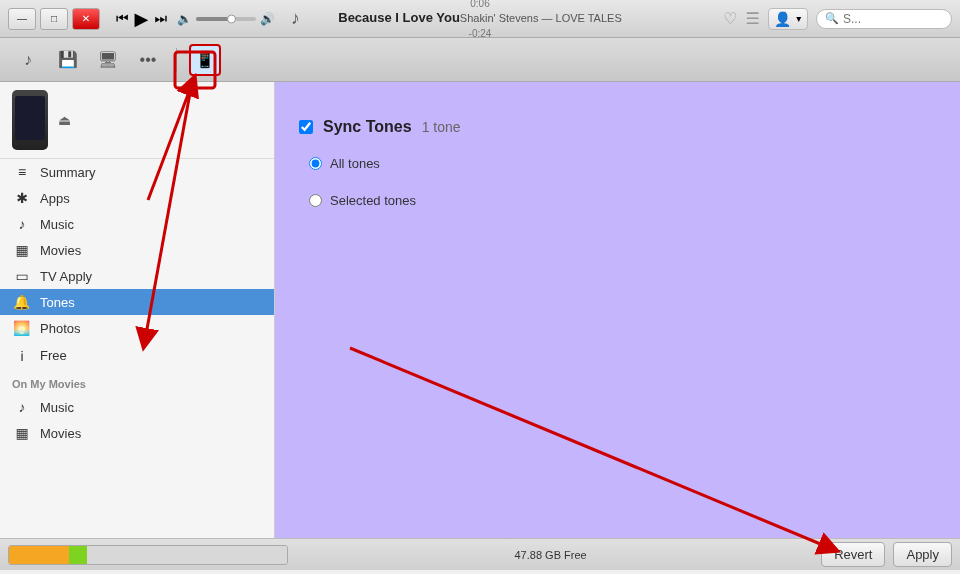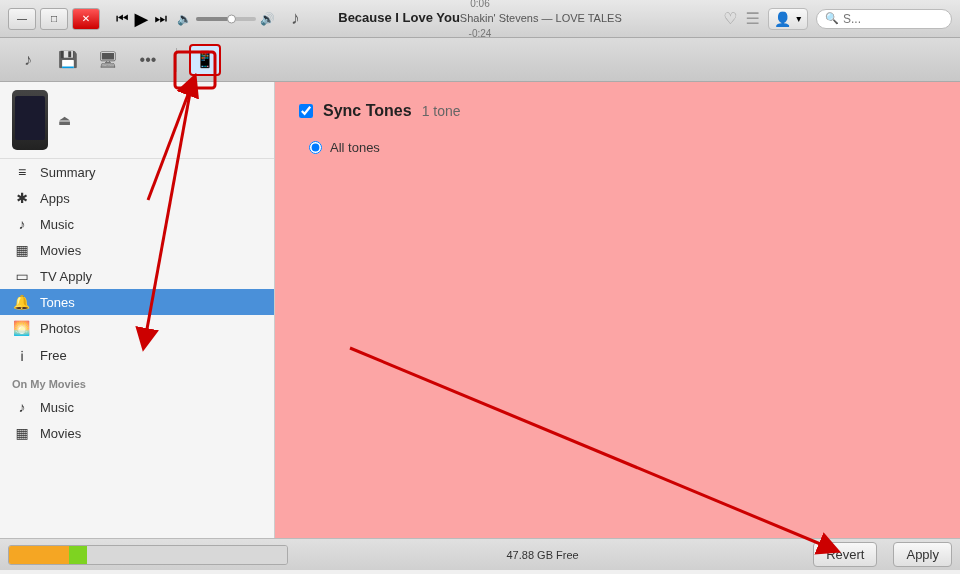--- a/index.html
+++ b/index.html
@@ -122,22 +122,22 @@
     .sidebar-item.active {
       background: #4a90d9;
       color: white;
     }
     .sidebar-item-icon { font-size: 14px; width: 20px; text-align: center; }
     .sidebar-item-label { font-size: 13px; }
 
     
     .content {
       flex: 1;
-      background: #fca5a5;
-      padding: 20px 24px;
+      background: #c4b5fd;
+      padding: 36px 24px;
       overflow-y: auto;
     }
     .sync-header {
       display: flex; align-items: center; gap: 10px; margin-bottom: 20px;
     }
     .sync-checkbox {
       width: 14px; height: 14px; accent-color: #007aff;
     }
     .sync-title { font-size: 16px; font-weight: 600; color: #222; }
     .sync-count { font-size: 14px; color: #666; }
@@ -163,21 +163,21 @@
     }
     .storage-segment {
       height: 100%;
     }
     .storage-label-text {
       font-size: 11px; color: #333; margin: 0 8px; flex: 1; text-align: center;
     }
     .status-btn {
       padding: 4px 12px; background: linear-gradient(to bottom, #f8f8f8, #e0e0e0);
       border: 1px solid #aaa; border-radius: 4px; cursor: pointer;
-      font-size: 13px; color: #333; margin-left: 16px;
+      font-size: 13px; color: #333; margin-left: 8px;
     }
 
     
     .arrows-overlay {
       position: fixed;
       top: 0; left: 0;
       width: 960px; height: 574px;
       pointer-events: none;
       z-index: 999;
     }
@@ -303,20 +303,24 @@
       <input type="checkbox" class="sync-checkbox" checked="" style="">
       <span class="sync-title">Sync Tones</span>
       <span class="sync-count">1 tone</span>
     </div>
 
     <div class="radio-group">
       <div class="radio-item">
         <input type="radio" name="tones" checked="" style="">
         <span class="radio-label">All tones</span>
       </div>
+      <div class="radio-item">
+        <input type="radio" name="tones" style="">
+        <span class="radio-label">Selected tones</span>
+      </div>
     </div>
   </div>
 </div>
 
 <div class="status-bar">
 
   <div class="storage-indicator">
     <div class="storage-segment" style="width:60px;background:#f5a623;"></div>
     <div class="storage-segment" style="width:18px;background:#7ed321;"></div>
     <div class="storage-segment" style="width:200px;background:#d8d8d8;"></div>

